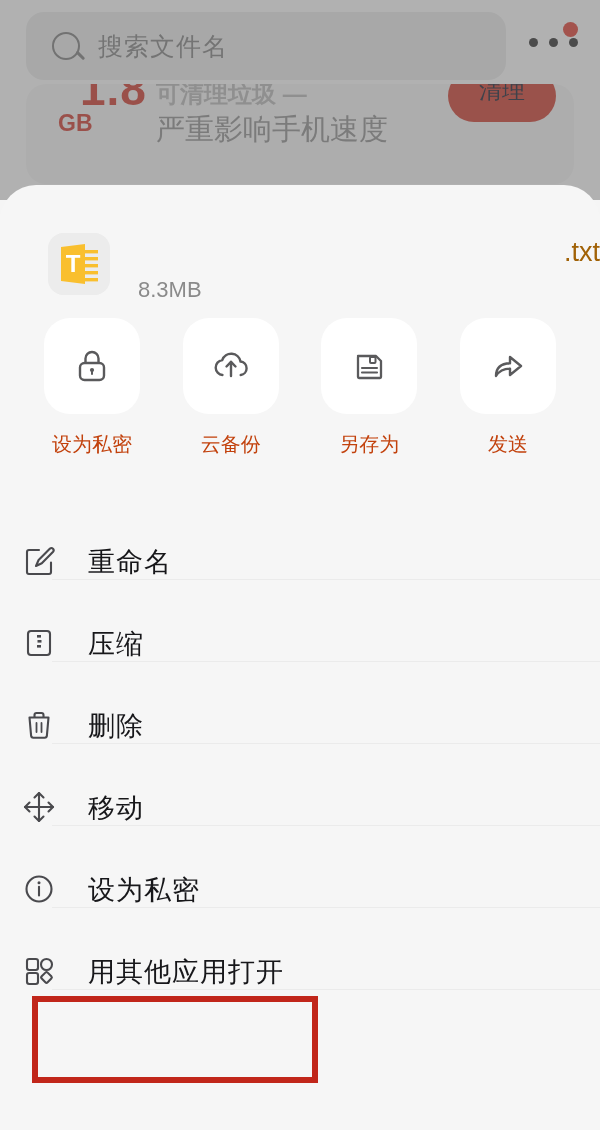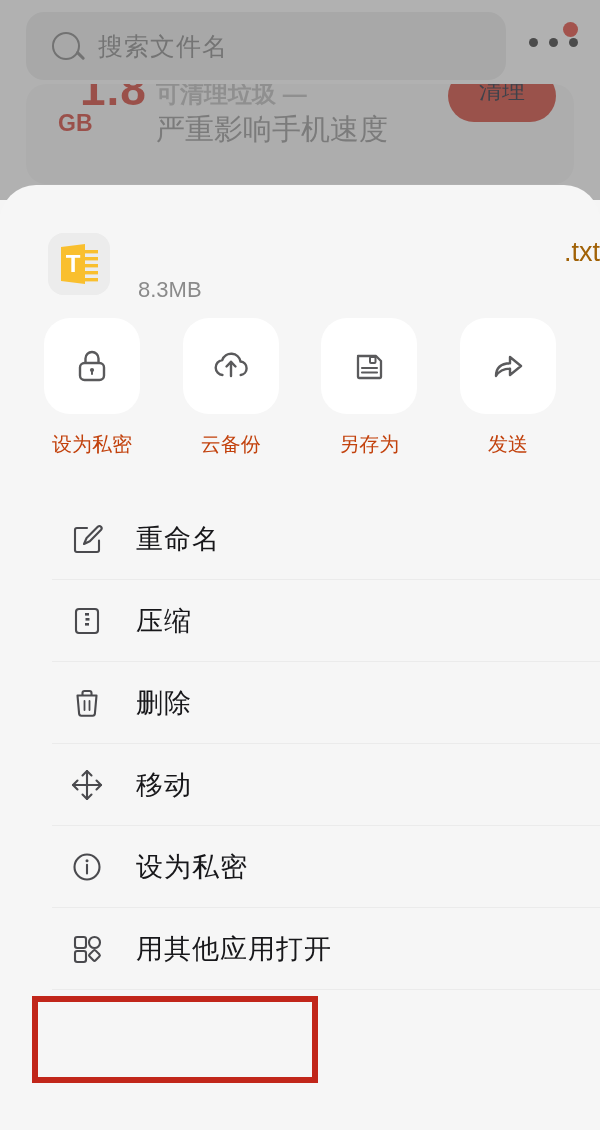--- a/index.html
+++ b/index.html
@@ -205,22 +205,22 @@
 
   
   .menu-list {
     margin-top: 40px;
     position: relative;
   }
   .menu-item {
     position: relative;
     height: 82px;
     display: flex;
-    align-items: center;
-    padding-left: 68px;
+    align-items: flex-end;
+    padding-left: 20px;
   }
   .menu-icon {
     width: 38px; height: 38px;
     display: flex;
     align-items: center;
     justify-content: center;
     flex: none;
   }
   .menu-label {
     margin-left: 30px;

